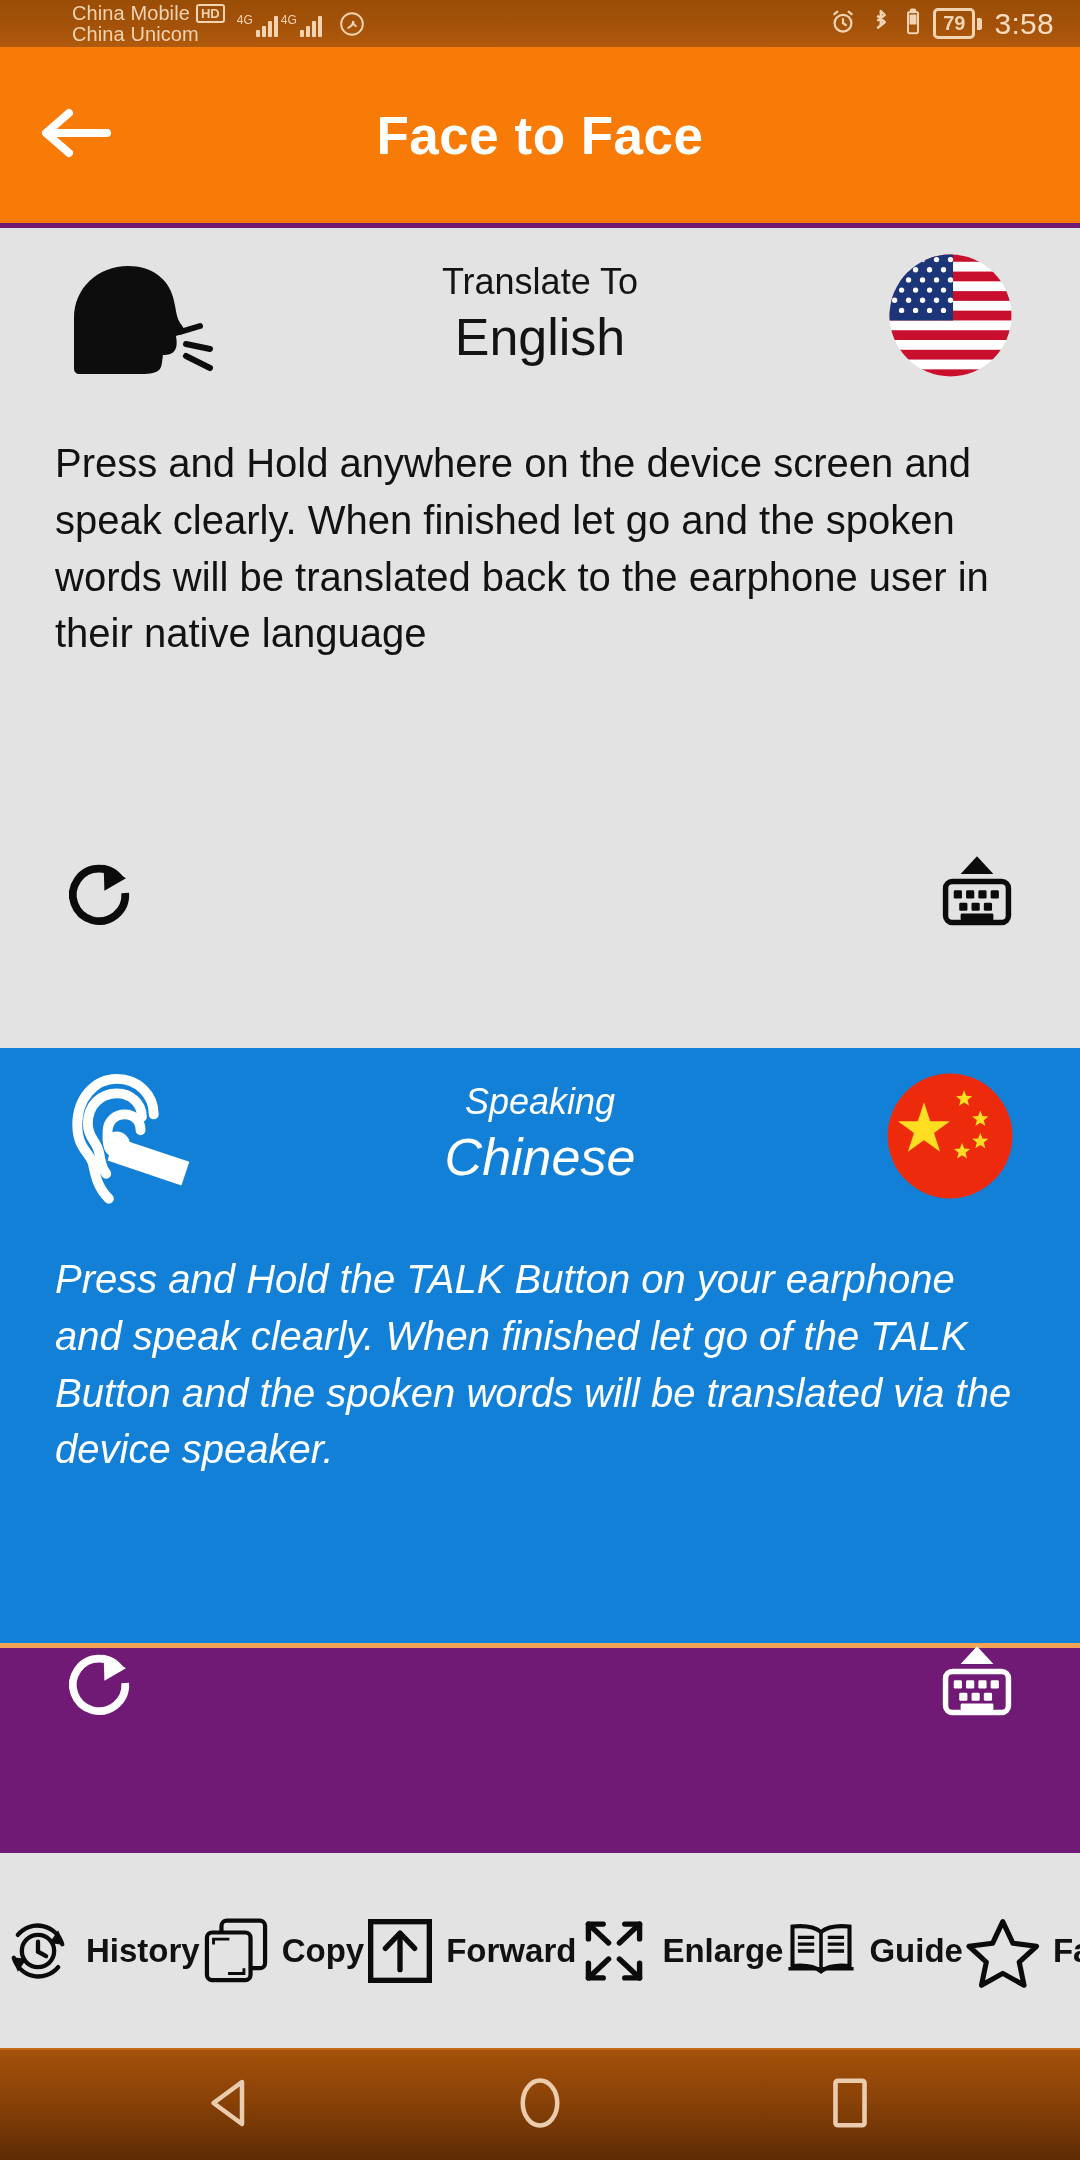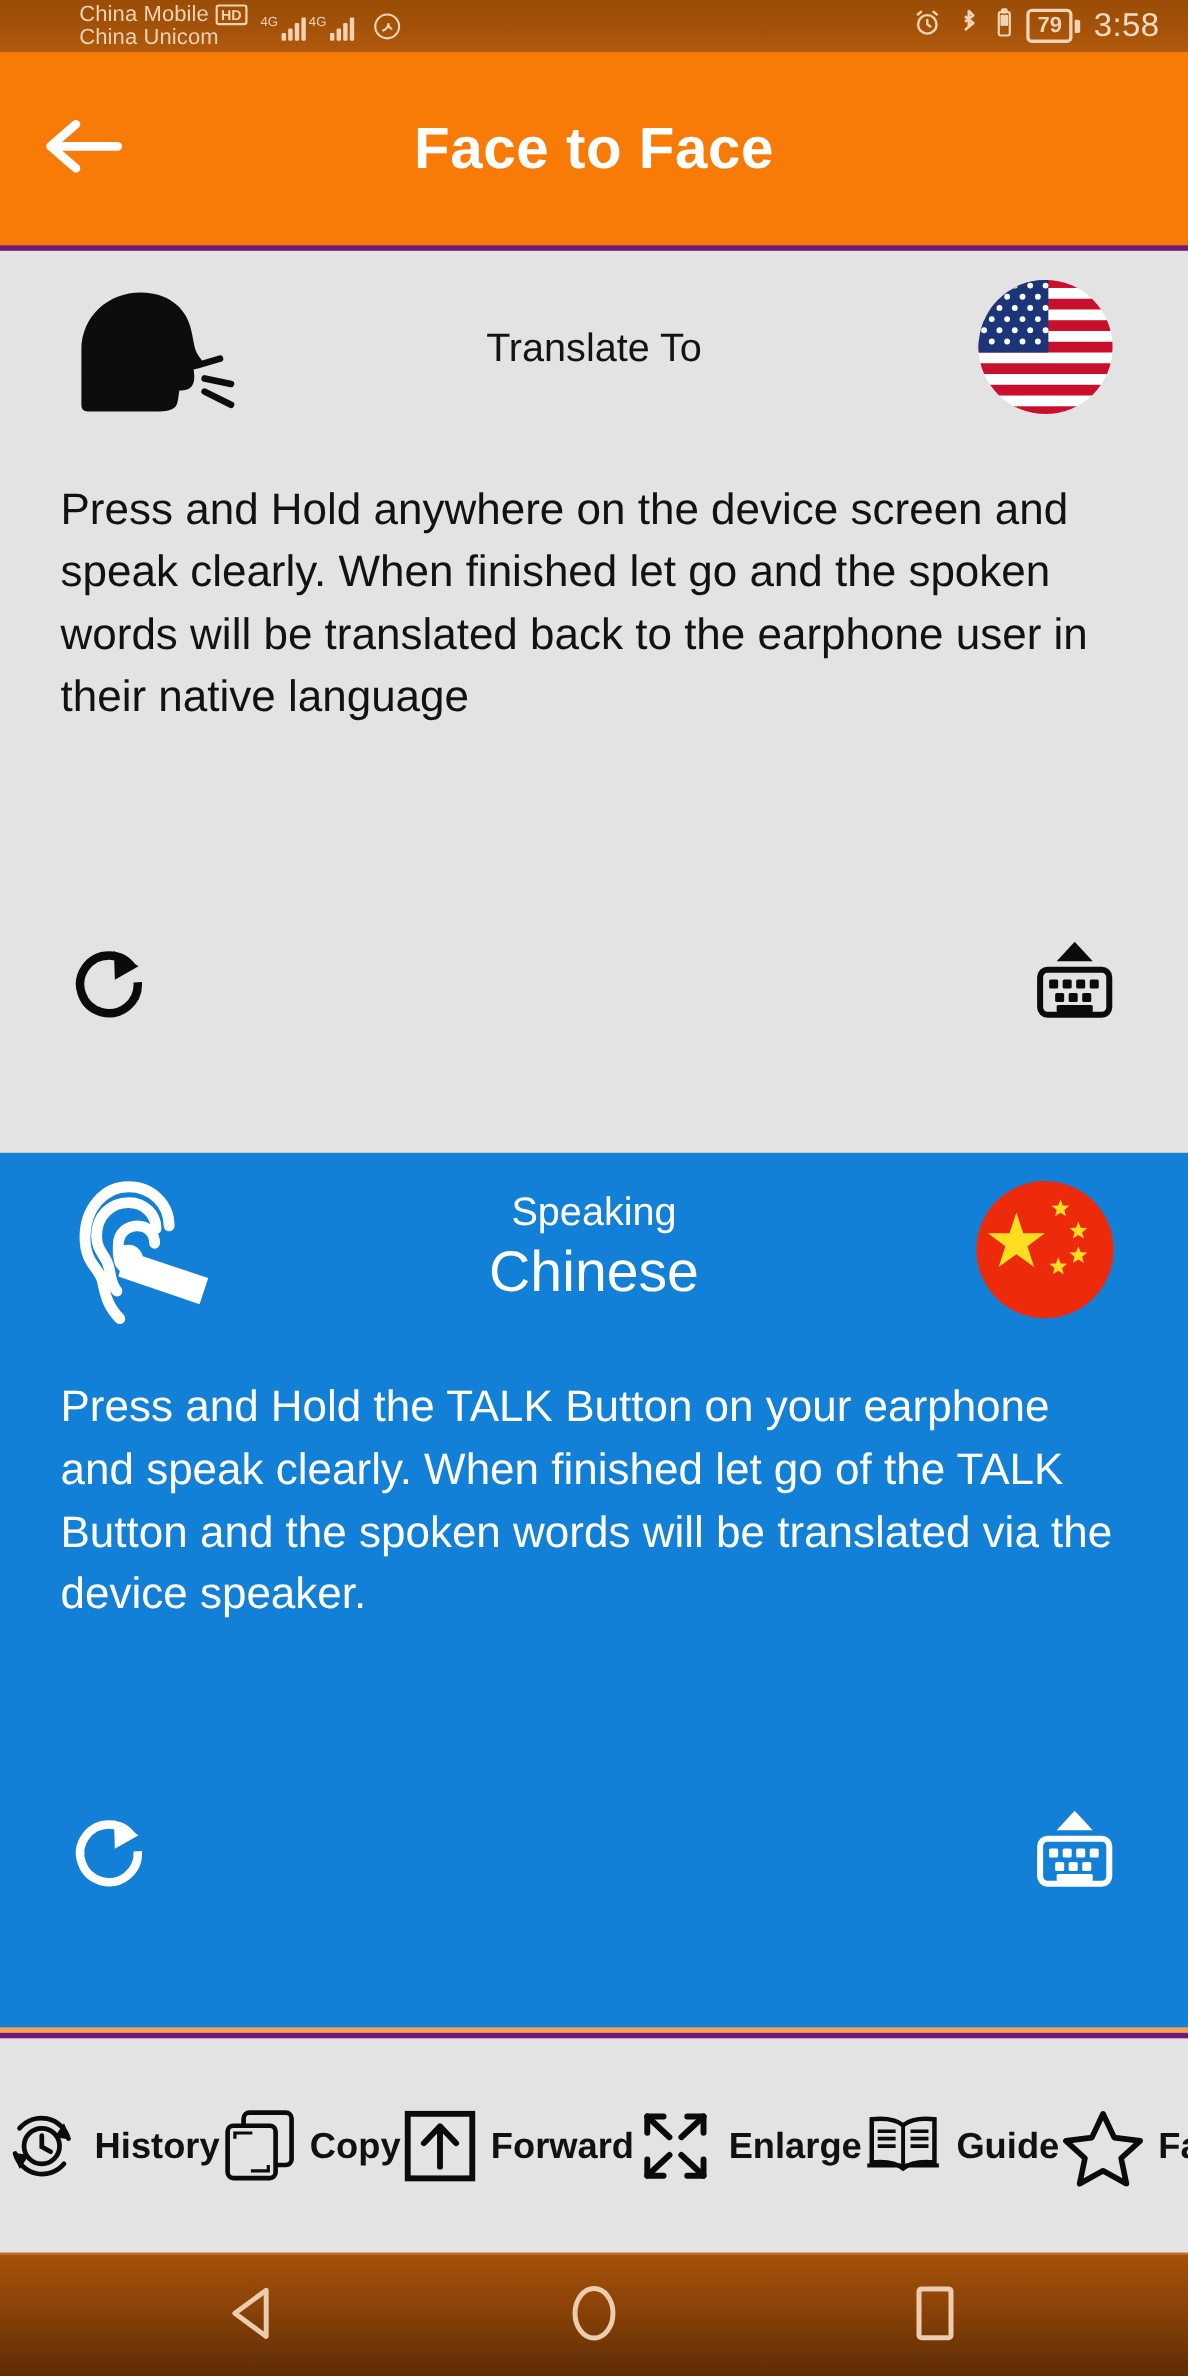--- a/index.html
+++ b/index.html
@@ -52,21 +52,21 @@
   }
   .back-btn{ width:150px; display:flex; justify-content:center; align-items:center; }
   .appbar-title{
     position:absolute; left:0; width:1080px; text-align:center;
     font-size:53px; font-weight:bold; color:#ffffff; letter-spacing:.5px;
   }
 
   
   .panel{ position:absolute; left:0; width:1080px; }
   .panel-top{ top:228px; height:825px; background:#e3e3e3; }
-  .panel-bottom{ top:1048px; height:800px; background:#1380d8; }
+  .panel-bottom{ top:1048px; height:600px; background:#1380d8;font-style:italic; }
   .panel-bottom.blue{ border-bottom:5px solid #f2a356; }
 
   .panel-head{
     position:relative; height:175px; display:flex; align-items:center;
   }
   .head-icon{ width:260px; display:flex; justify-content:center; align-items:center; }
   .lang-block{ flex:1; text-align:center; }
   .lang-sub{ font-size:36px; color:#141414; line-height:1.15; }
   .lang-main{ font-size:52px; color:#141414; line-height:1.25; margin-top:2px; }
   .panel-bottom .lang-sub{ color:#ffffff; }
@@ -202,20 +202,21 @@
           <path fill="#0d0d0d" d="M28 66c0-30 24-52 54-52 24 0 40 13 45 31 3 11 3 18 6 24 2 4 5 6 5 9 0 4-5 5-8 6 1 6 1 11-1 14-2 4-7 5-12 5-1 6-1 11-3 14-3 4-10 5-18 5H34c-4 0-6-2-6-6V66z"></path>
           <g stroke="#0d0d0d" stroke-width="6" stroke-linecap="round">
             <path d="M140 92l24 5"></path>
             <path d="M140 104l24 12"></path>
             <path d="M134 80l20-6"></path>
           </g>
         </svg>
       </div>
       <div class="lang-block">
         <div class="lang-sub">Translate To</div>
+        <div class="lang-main">English</div>
       </div>
       <div class="flag-wrap">
         <svg width="127" height="127" viewBox="0 0 100 100">
           <defs>
             <clipPath id="usclip">
                 <circle cx="50" cy="50" r="48"></circle>
               </clipPath>
           </defs>
           <g clip-path="url(#usclip)">
             <rect x="0" y="0" width="100" height="100" fill="#ffffff"></rect>

